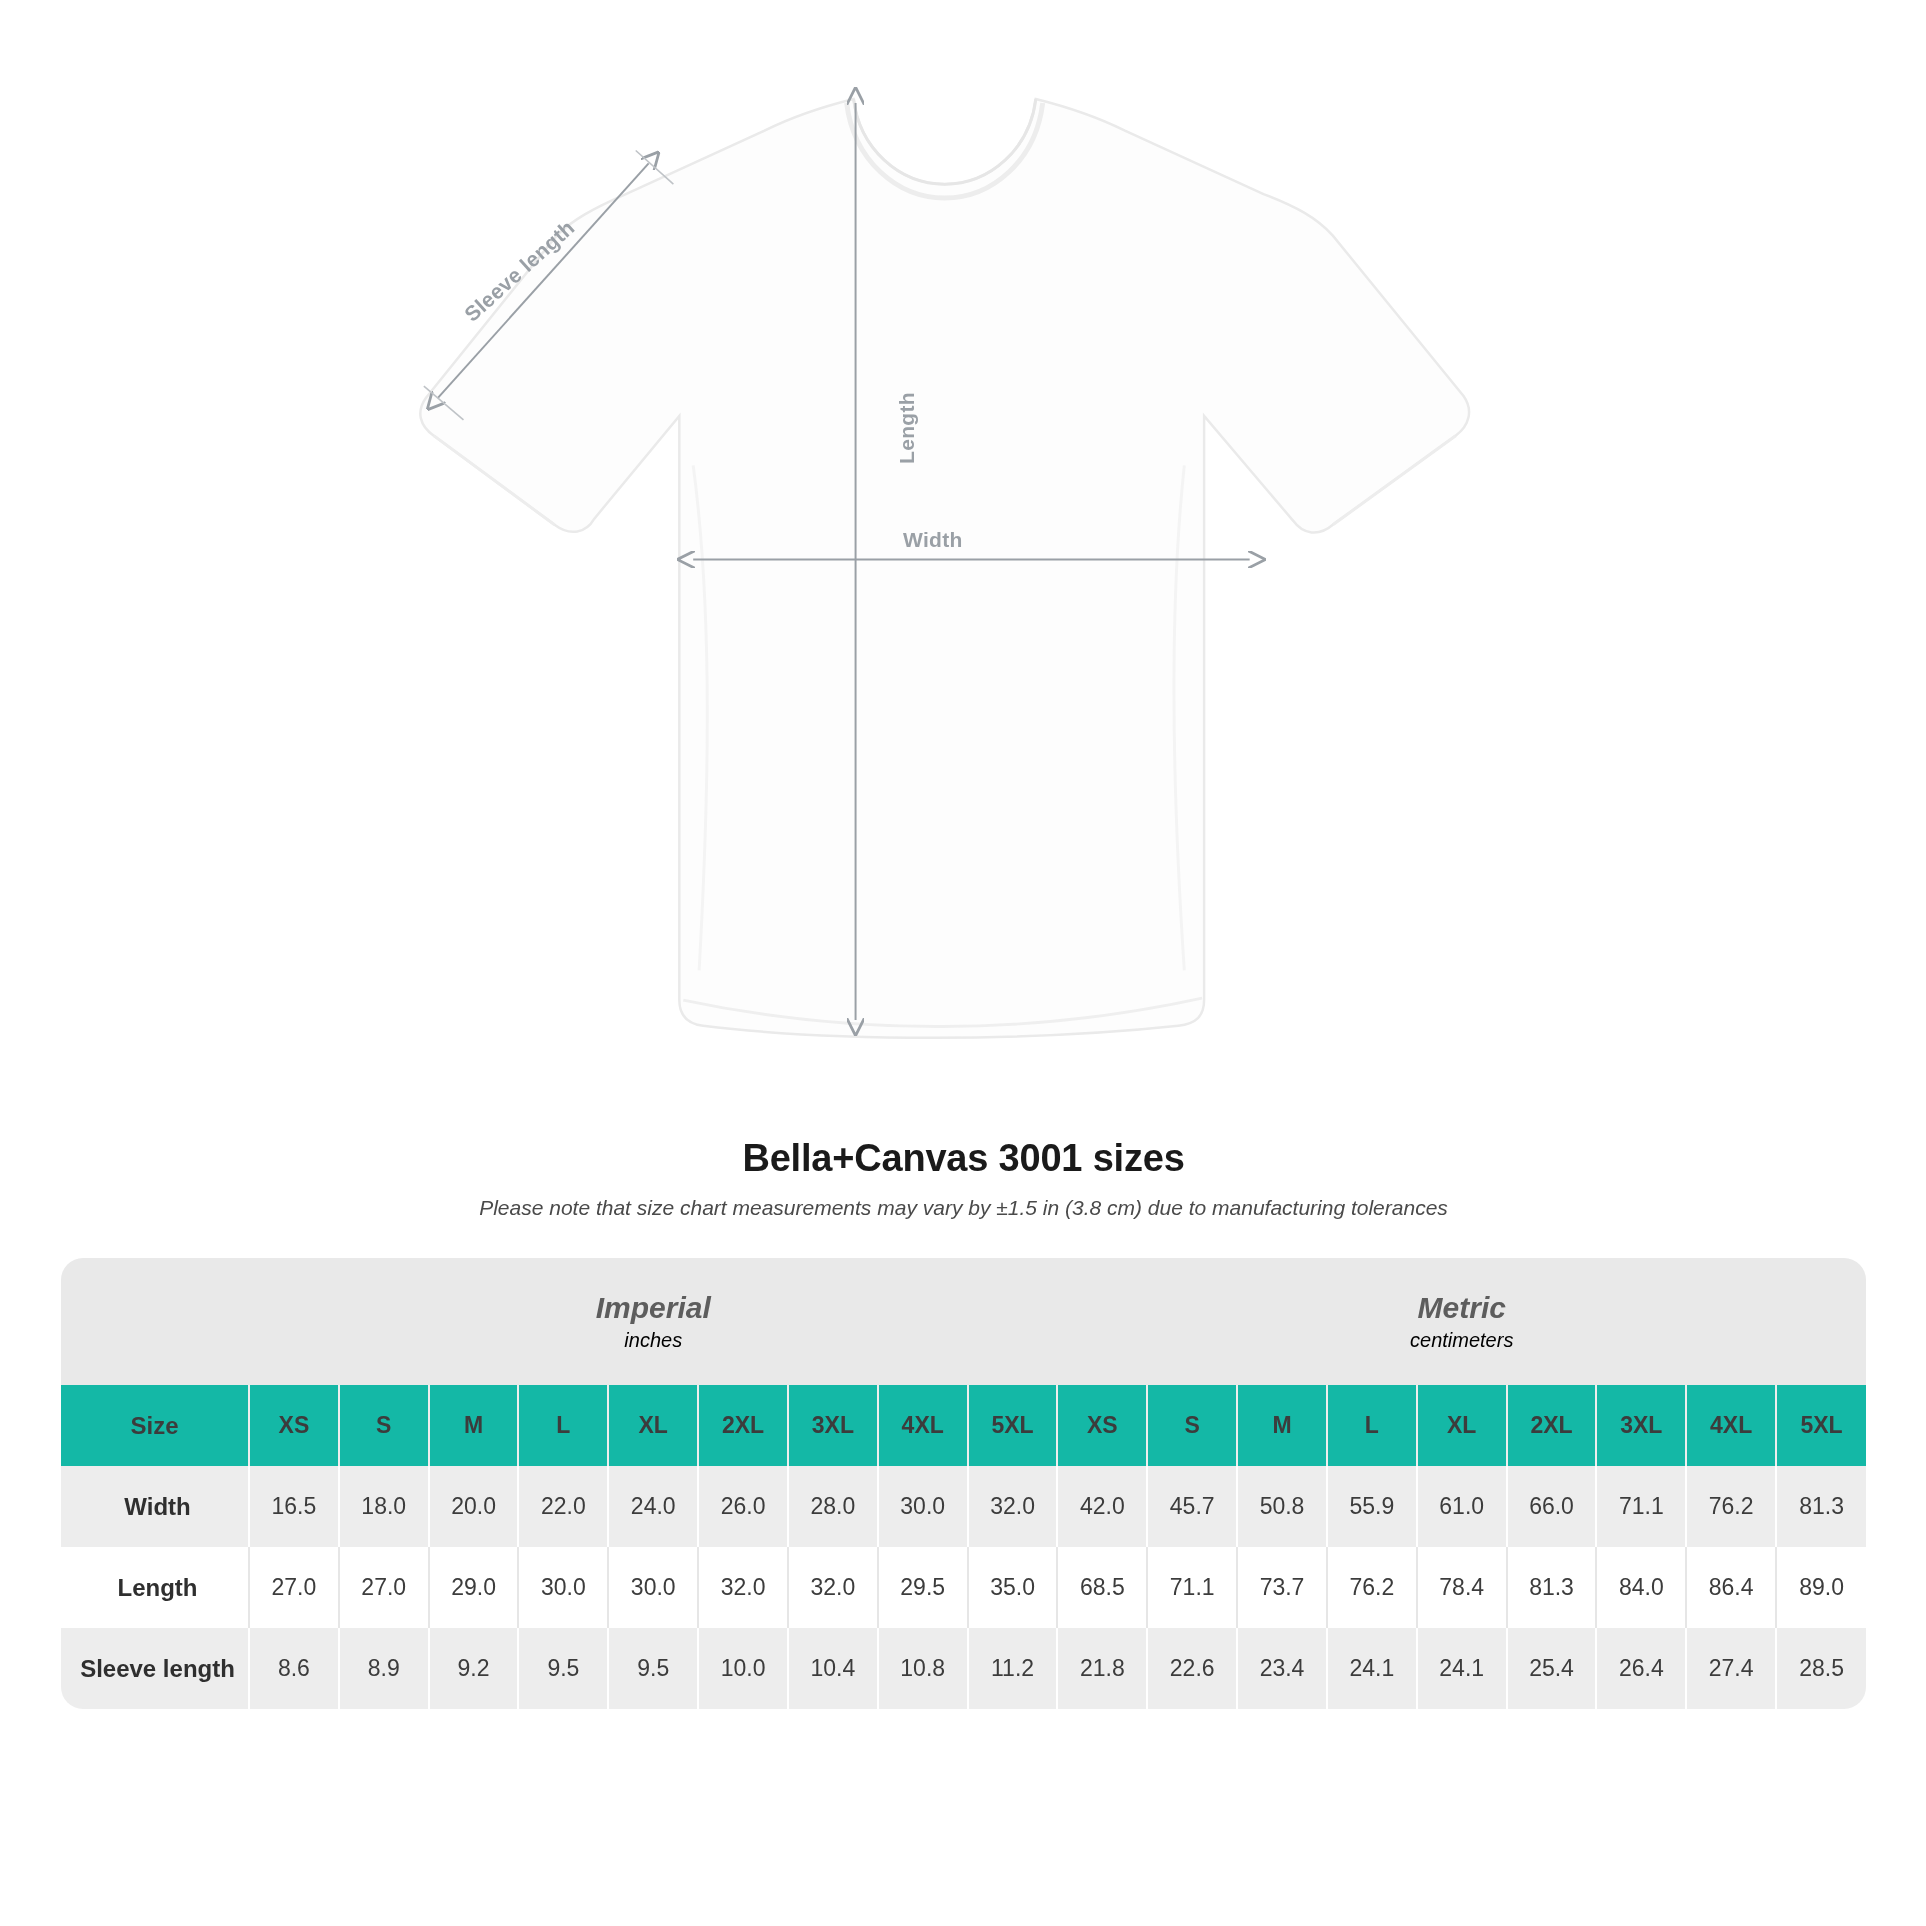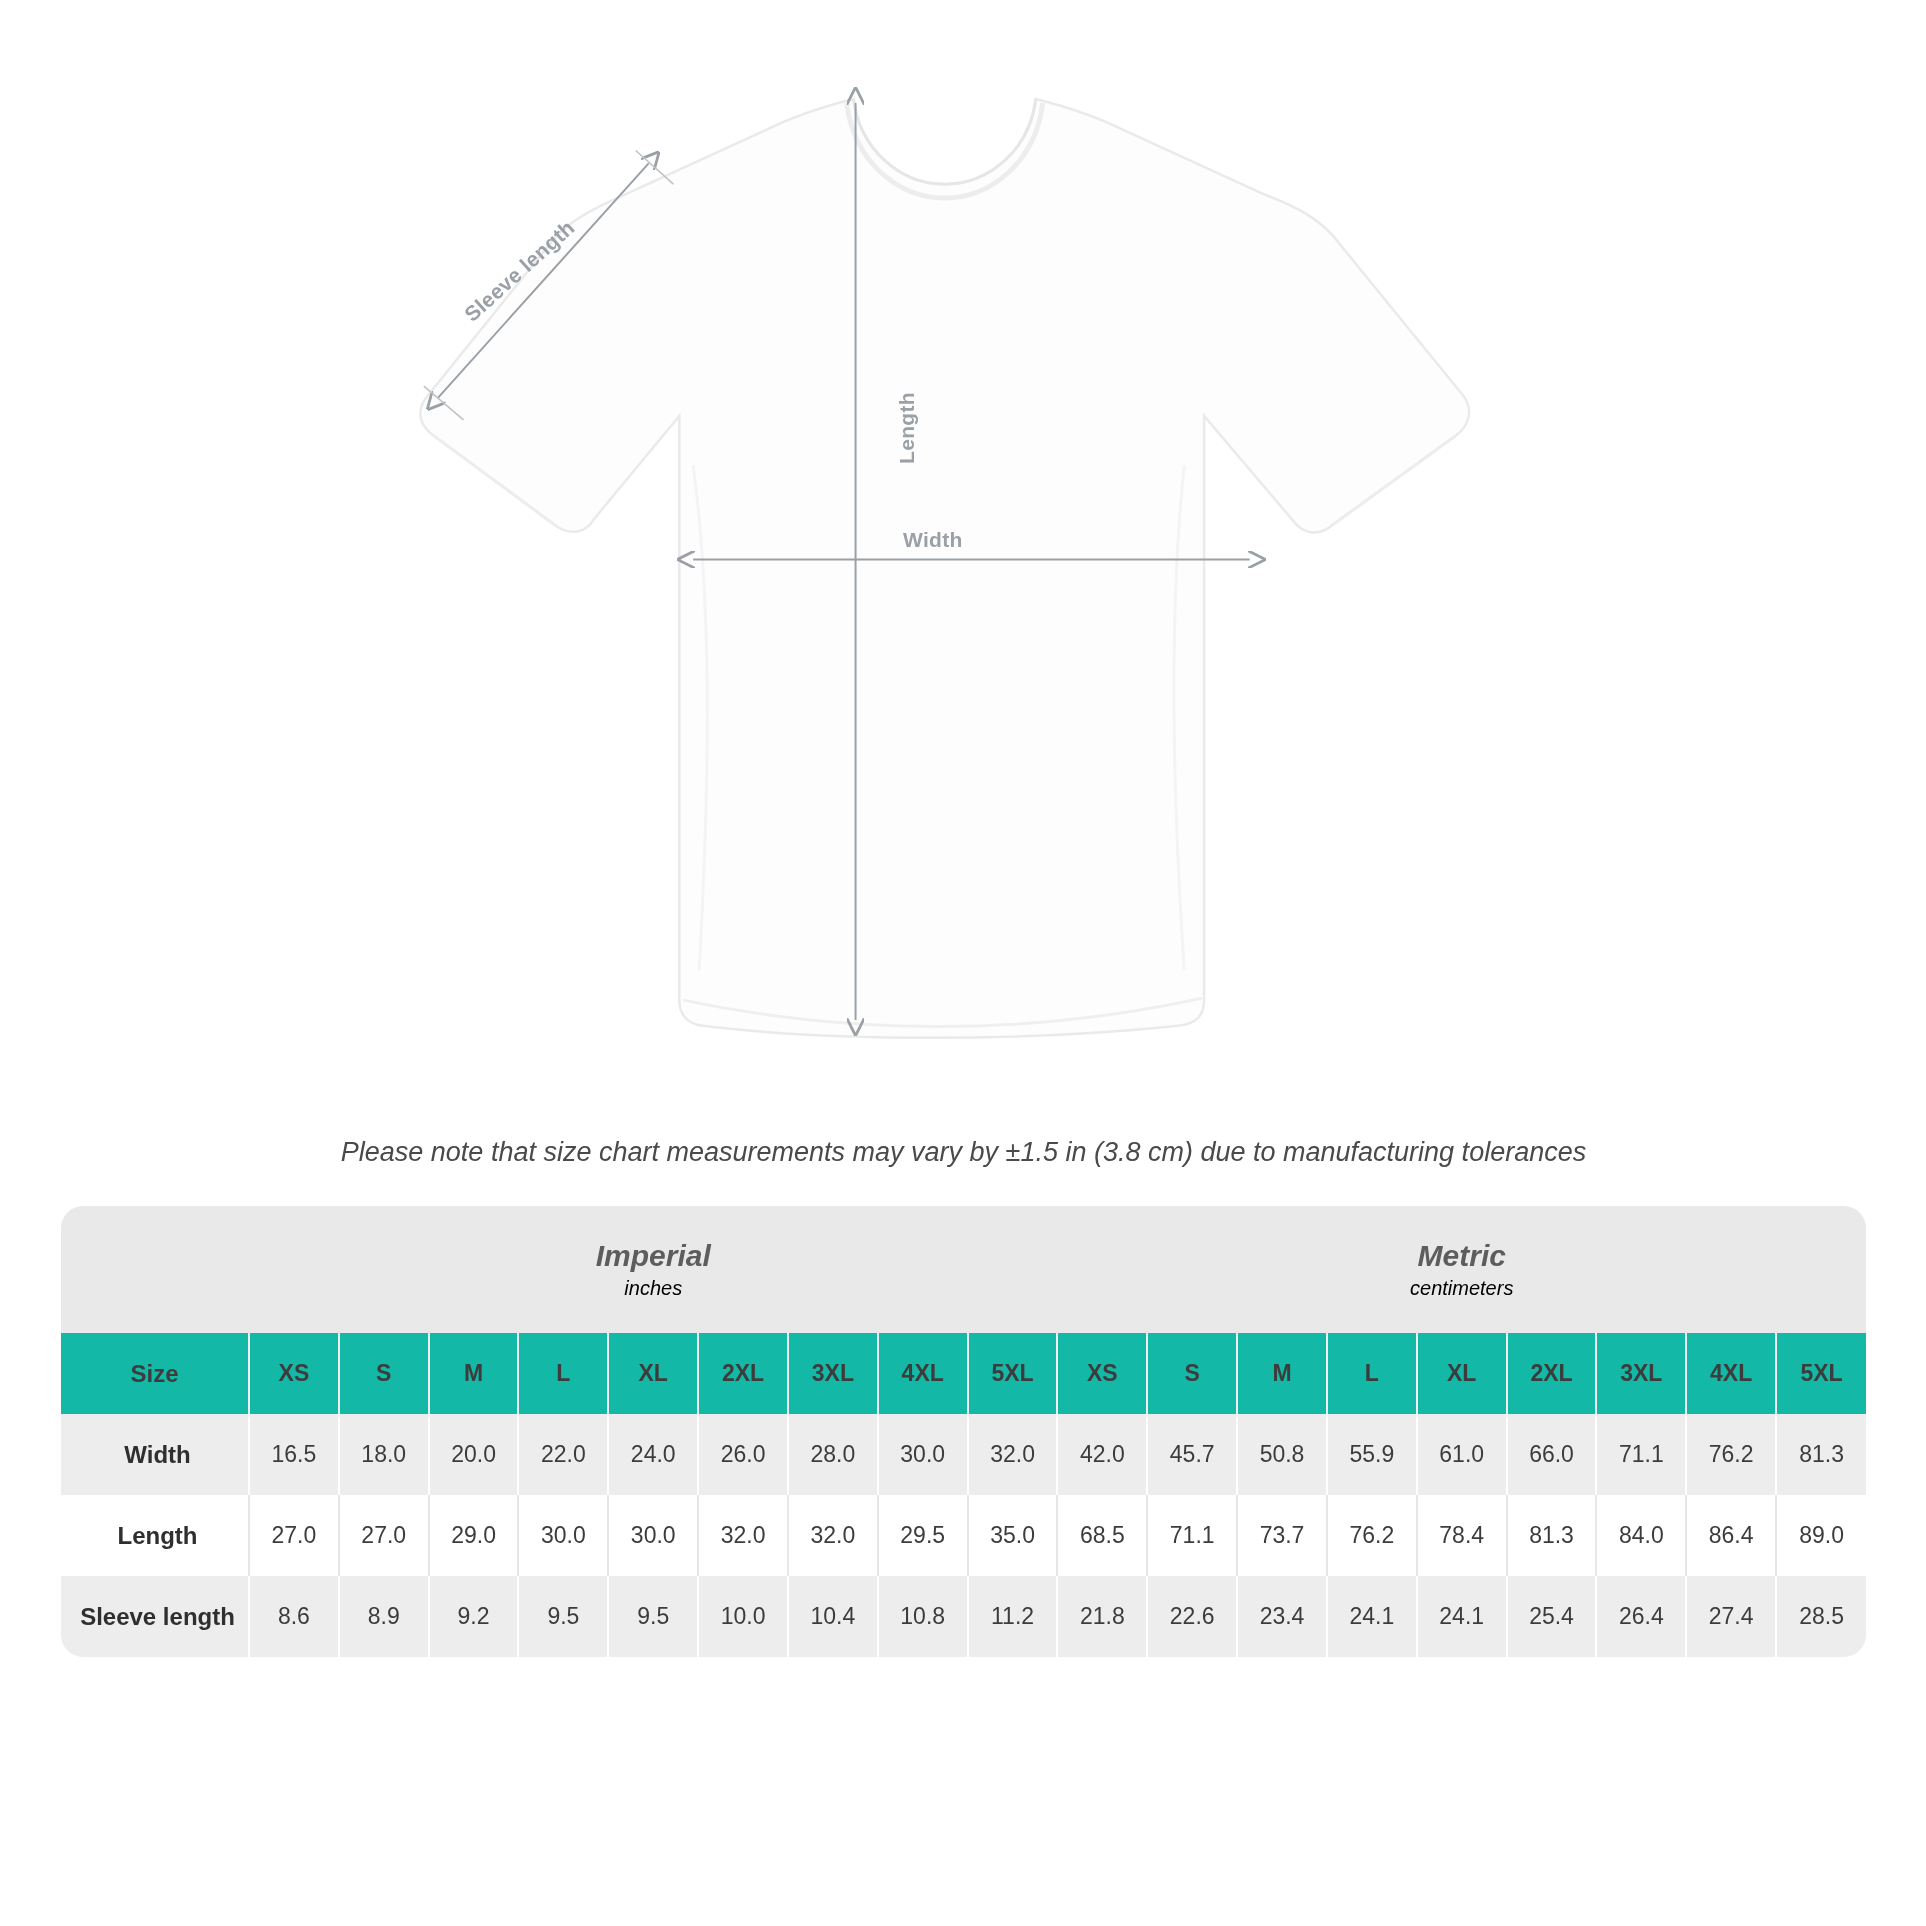--- a/index.html
+++ b/index.html
@@ -63,21 +63,21 @@
     margin-top: 28px;
   }
   .chart-title {
     font-size: 38px;
     font-weight: bold;
     color: #1a1a1a;
     margin: 0 0 16px 0;
     letter-spacing: -0.2px;
   }
   .chart-note {
-    font-size: 27px;
+    font-size: 21px;
     font-style: italic;
     color: #4a4a4a;
     margin: 0;
   }
 
   
   .table-wrap {
     margin: 38px 61px 0 61px;
     border-radius: 22px;
     overflow: hidden;
@@ -220,20 +220,21 @@
         <line x1="642" y1="152" x2="680" y2="186" stroke="#bfc3c7" stroke-width="1.6"></line>
       </g>
     </svg>
 
     <div class="dim-label label-sleeve">Sleeve length</div>
     <div class="dim-label label-length">Length</div>
     <div class="dim-label label-width">Width</div>
   </div>
 
   <div class="titles">
+    <h1 class="chart-title">Bella+Canvas 3001 sizes</h1>
     <p class="chart-note">Please note that size chart measurements may vary by ±1.5 in (3.8 cm) due to manufacturing tolerances</p>
   </div>
 
   <div class="table-wrap">
     <table class="size-table">
       <colgroup>
         <col class="label-col">
       </colgroup>
       <tbody>
         <tr class="unit-row">

